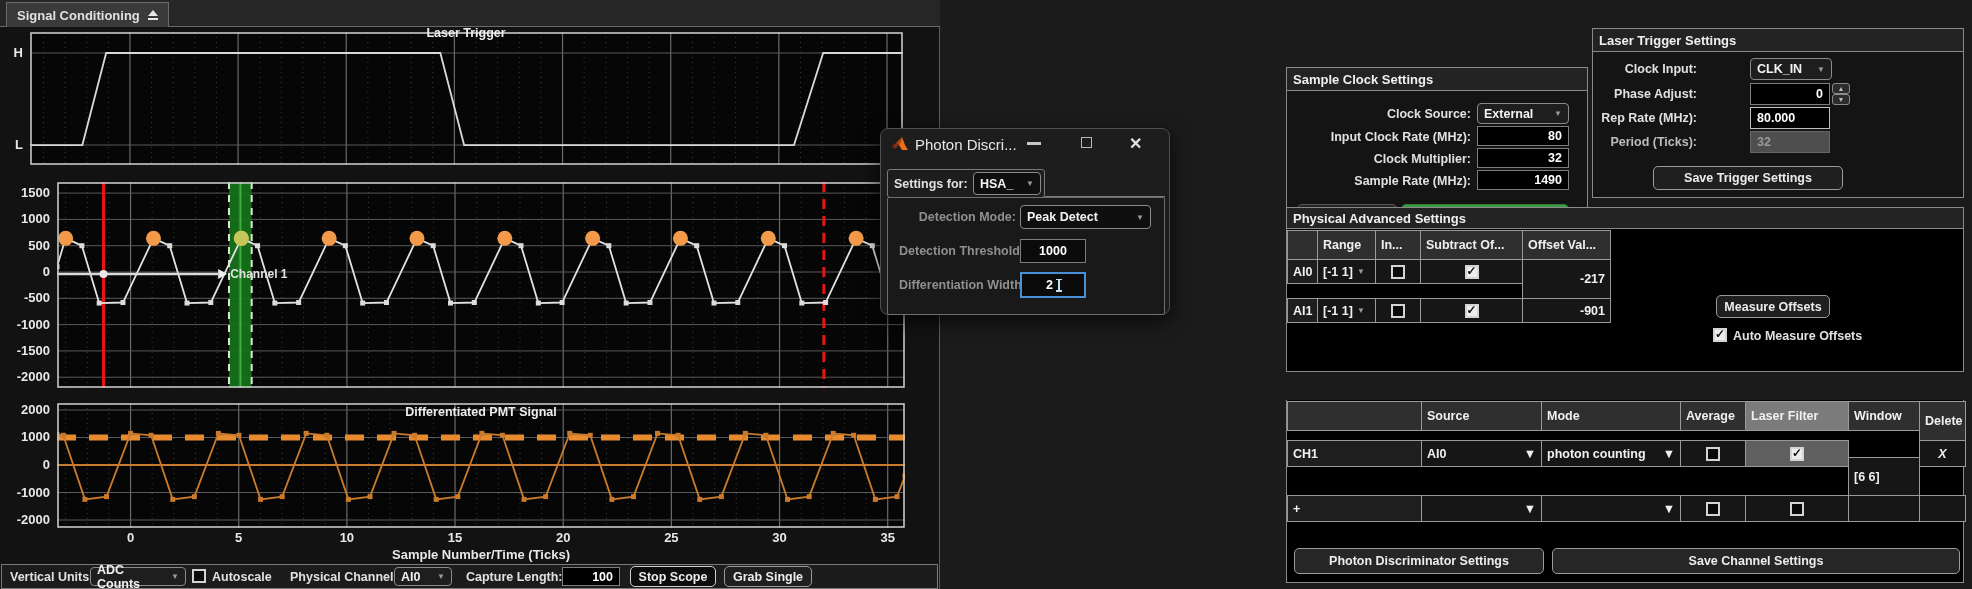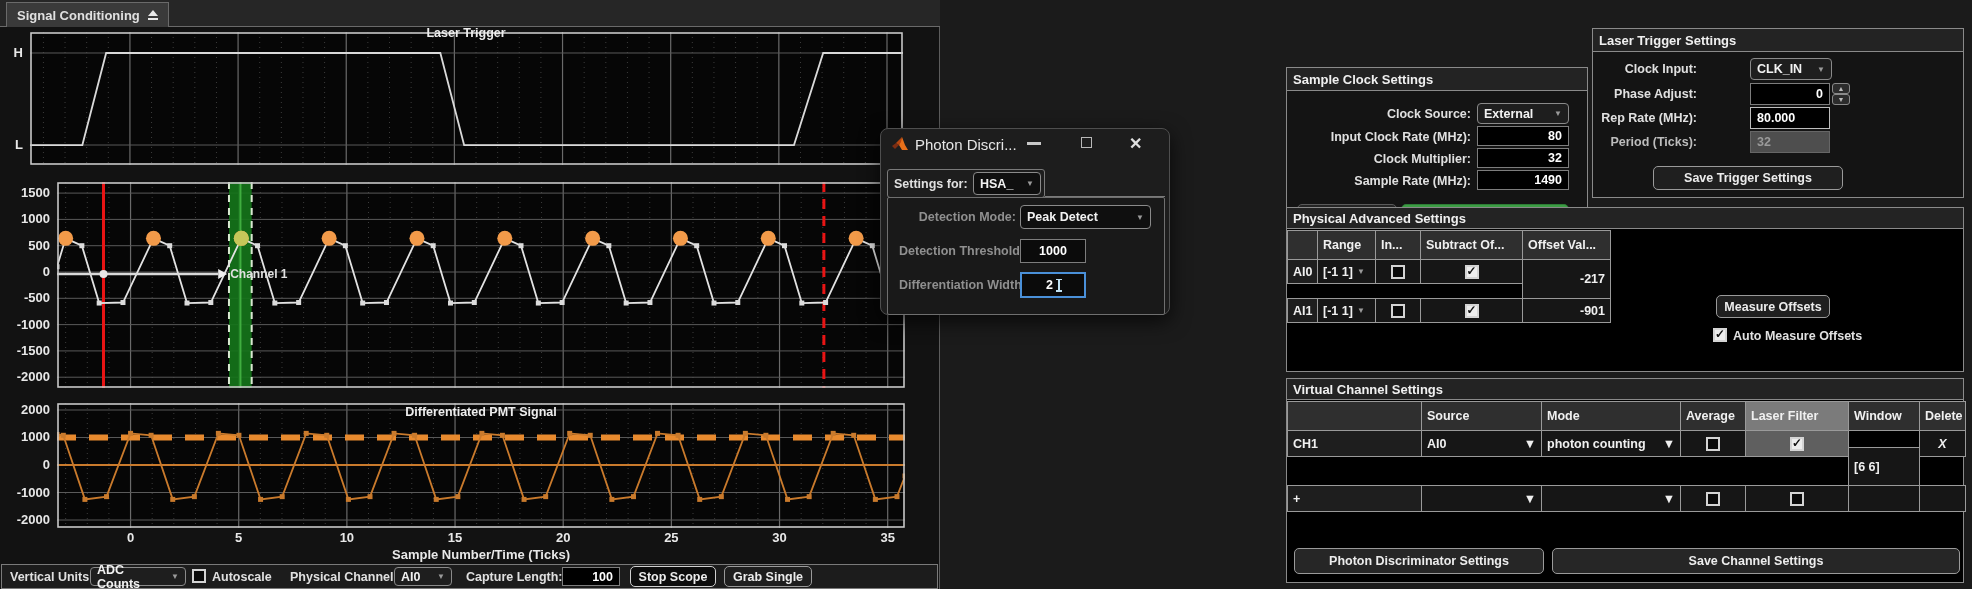--- a/index.html
+++ b/index.html
@@ -480,32 +480,29 @@
         <div class="td r" style="height:25px;padding-left:20px;">-901</div>
       </div>
       <div class="abs btn" style="left:430px;top:88px;width:114px;height:23px;">
         <span>Measure Offsets</span>
       </div>
       <span class="abs cb on" style="left:427px;top:121px;"></span>
       <span class="abs lbl" style="left:447px;top:122px;">Auto Measure Offsets</span>
     </div>
 
     <div class="abs" style="left:3px;top:378px;width:678px;height:205px;">
-      <div class="ptitle-bar abs" style="left:0;top:0;width:100%;height:22px;">
-        <span>Virtual Channel Settings</span>
-      </div>
       <div class="panel-body abs" style="left:0;top:22px;width:100%;height:183px;background:#000;"></div>
       <div class="abs" style="left:2px;top:24px;display:grid;grid-template-columns:134px 120px 139px 65px 103px 71px 46px;">
         <div class="td hd" style="height:30px;"></div>
         <div class="td hd" style="height:30px;">Source</div>
         <div class="td hd" style="height:30px;">Mode</div>
         <div class="td hd" style="height:30px;">Average</div>
         <div class="td hd hl-h" style="height:30px;">Laser Filter</div>
         <div class="td hd" style="height:30px;">Window</div>
-        <div class="td hd" style="height:30px;">Delete</div>
+        <div class="td hd" style="height:40px;">Delete</div>
 
         <div class="td" style="height:27px;background:#1e1e1e;">CH1</div>
         <div class="td" style="height:27px;justify-content:space-between;">
             <span>AI0</span>
             <span class="arr">▼</span>
           </div>
         <div class="td" style="height:27px;justify-content:space-between;">
             <span>photon counting</span>
             <span class="arr">▼</span>
           </div>

